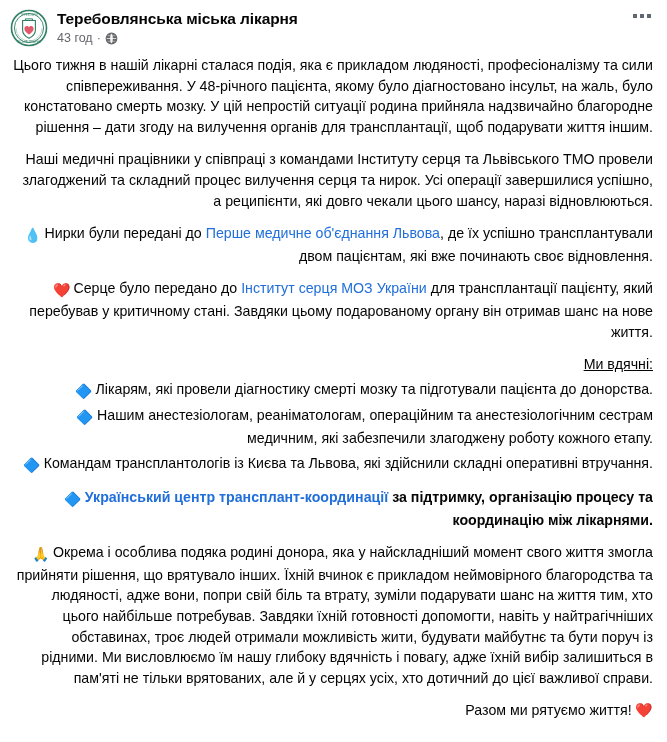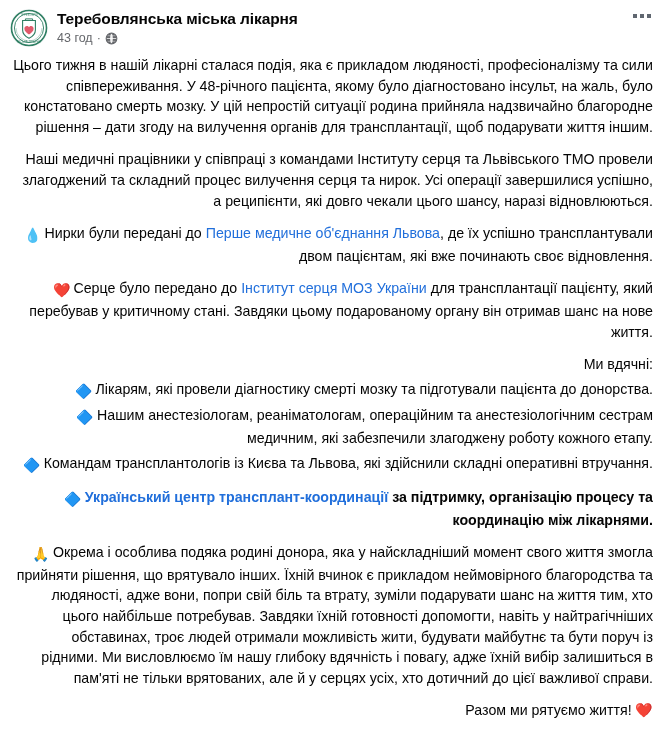--- a/index.html
+++ b/index.html
@@ -94,20 +94,21 @@
     font-size: 14.2px;
     line-height: 20.6px;
     color: #050505;
   }
   .post-body p {
     margin: 0 0 12px 0;
     text-align: right;
   }
   .post-body p.tight {
     margin: 0 0 0 0;
+    text-decoration: underline;
   }
   .post-body p.list-item {
     margin: 4px 0 0 0;
   }
   .post-body p.list-last {
     margin: 12px 0 12px 0;
     font-weight: bold;
   }
   .link {
     color: #216fdb;

